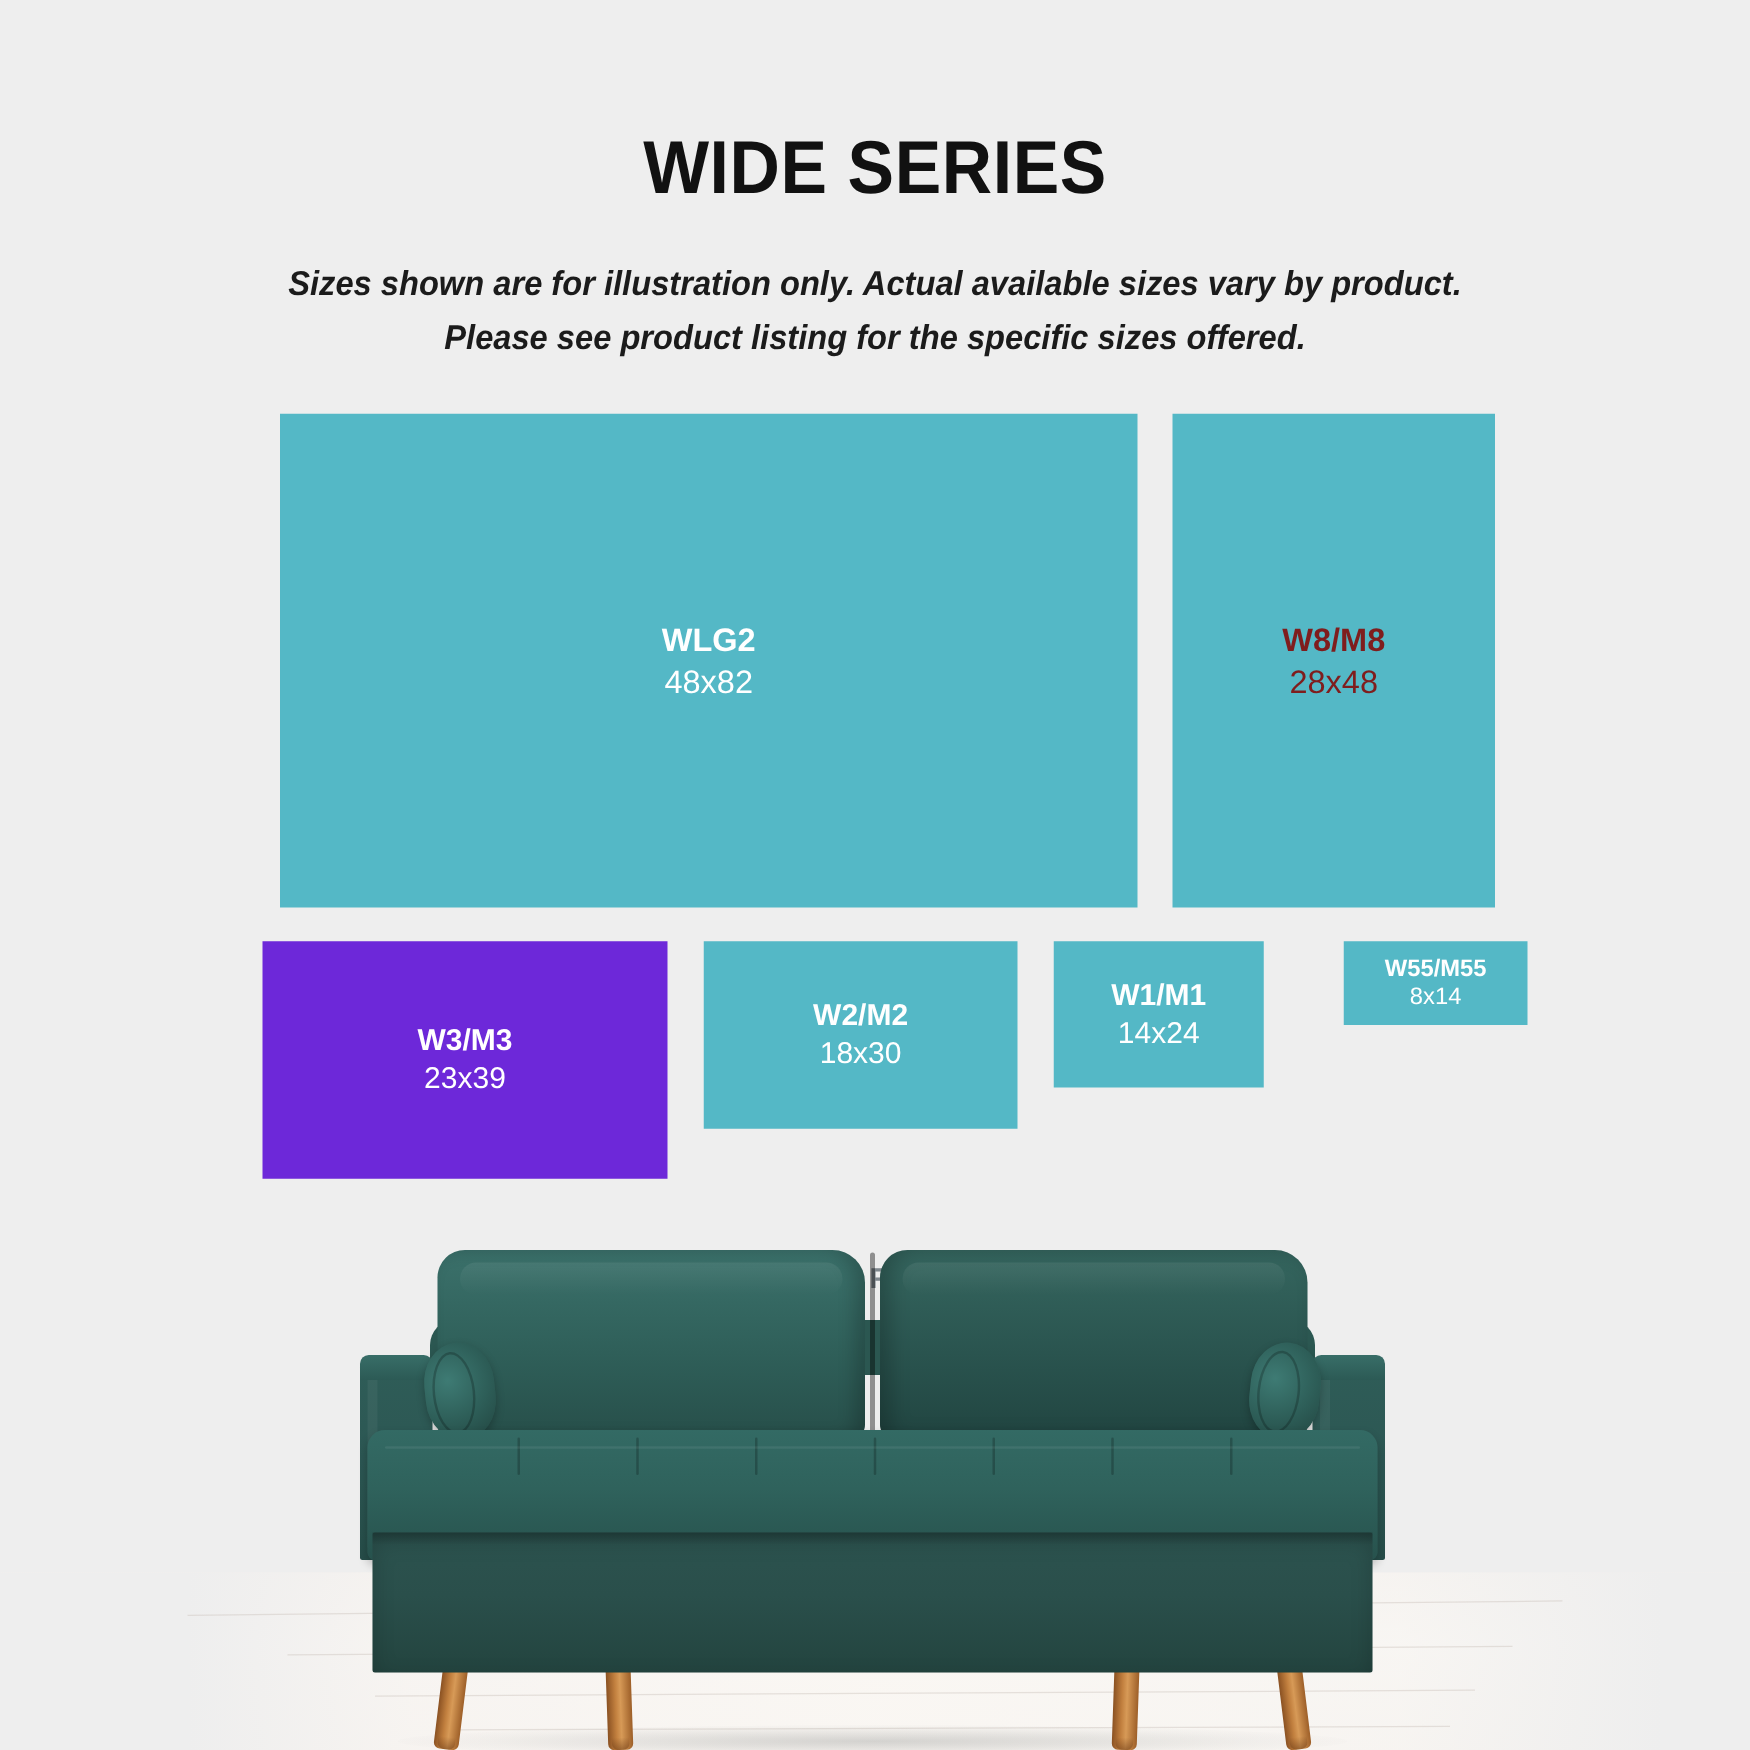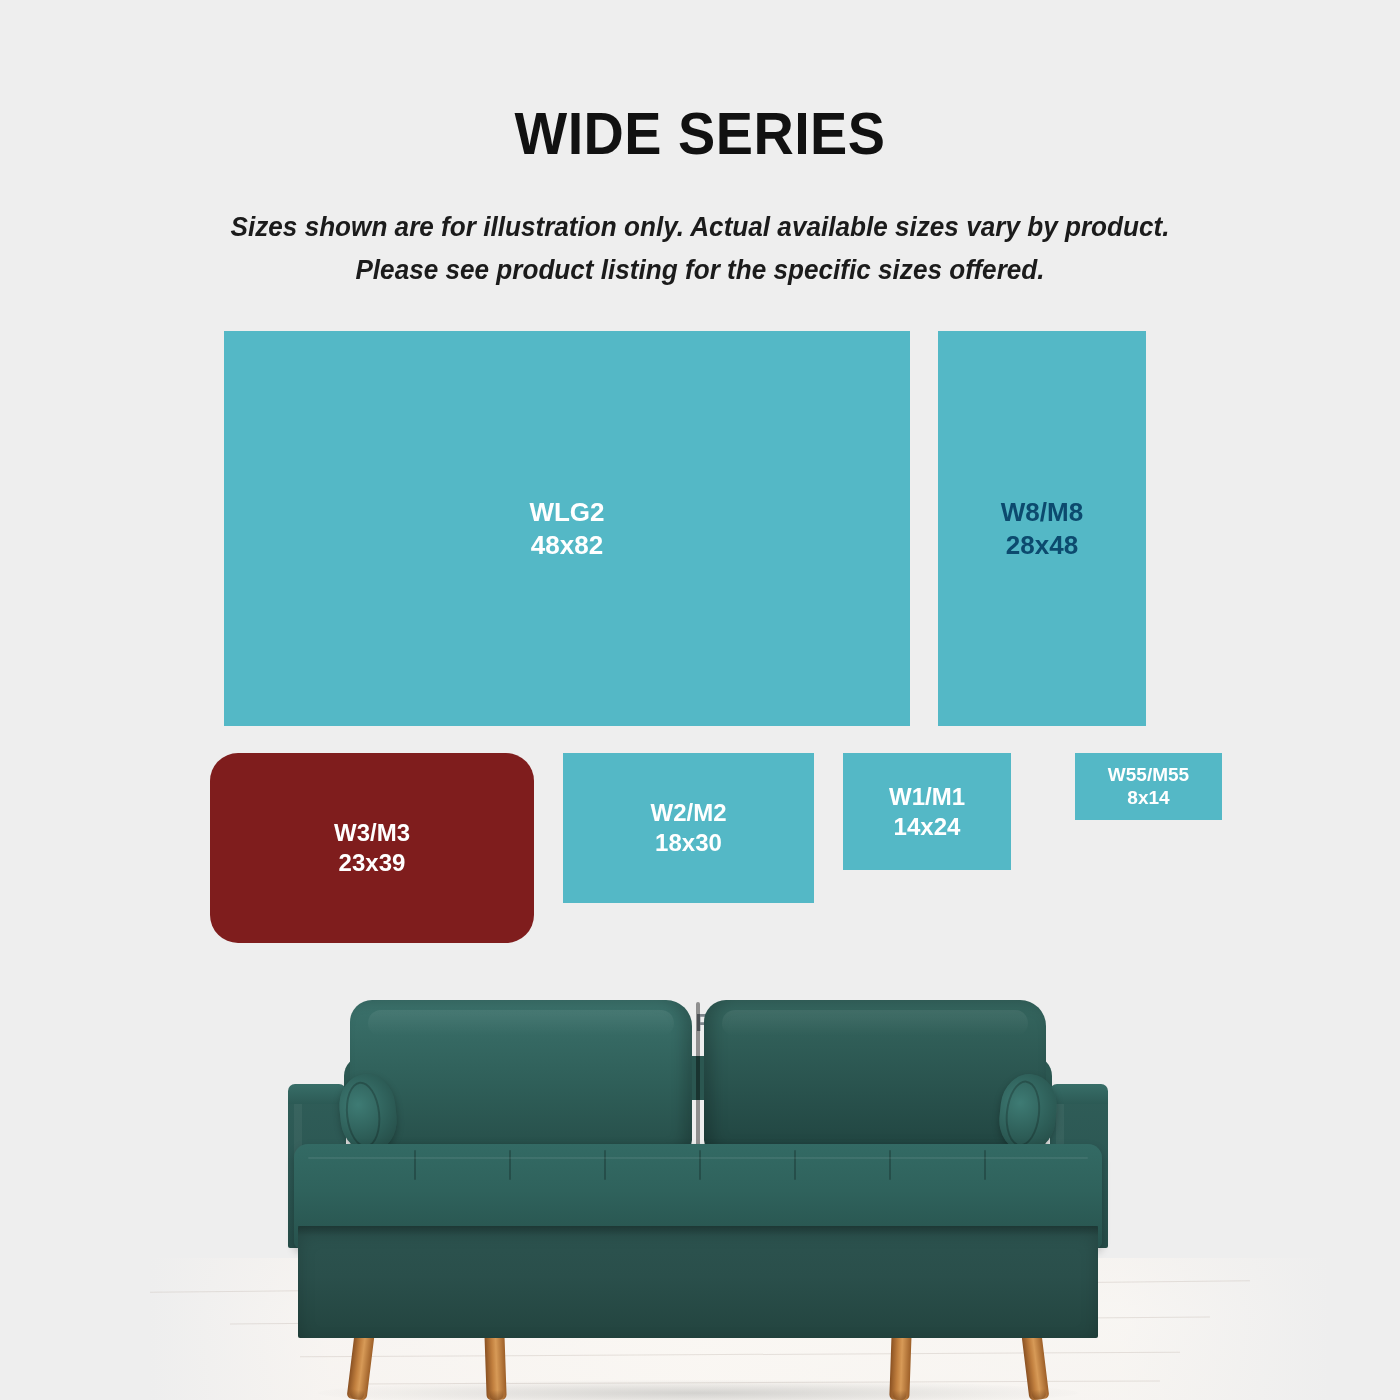--- a/index.html
+++ b/index.html
@@ -61,21 +61,21 @@
     justify-content: center;
     color: #ffffff;
     text-align: center;
     line-height: 1.24;
   }
   .swatch .code {
     font-weight: bold;
     white-space: nowrap;
   }
   .swatch .dim {
-    font-weight: bold;
+    font-weight: normal;
     white-space: nowrap;
   }
   
   .swatch.tiny {
     overflow: visible;
   }
   .swatch.tiny .label-wrap {
     position: absolute;
     left: 50%;
     top: 50%;
@@ -337,27 +337,27 @@
     <span class="ln">Please see product listing for the specific sizes offered.</span>
   </div>
 
   <div id="swatch-layer">
       <div class="swatch" style="left: 224px; top: 331px; width: 686px; height: 395px; background: rgb(84, 184, 198); color: rgb(255, 255, 255); font-size: 26px;">
         <div class="label-wrap">
           <div class="code">WLG2</div>
           <div class="dim">48x82</div>
         </div>
       </div>
-      <div class="swatch" style="left: 938px; top: 331px; width: 208px; height: 395px; background: rgb(84, 184, 198); color: #0c4a6e; font-size: 26px; align-items: center;">
+      <div class="swatch" style="left: 938px; top: 331px; width: 258px; height: 395px; background: rgb(84, 184, 198); color: #7f1d1d; font-size: 26px; align-items: center;">
         <div class="label-wrap">
           <div class="code">W8/M8</div>
           <div class="dim">28x48</div>
         </div>
       </div>
-      <div class="swatch" style="left: 210px; top: 753px; width: 324px; height: 190px; background: #7f1d1d; color: rgb(255, 255, 255); font-size: 24px; border-radius: 28px;">
+      <div class="swatch" style="left: 210px; top: 753px; width: 324px; height: 190px; background: #6d28d9; color: rgb(255, 255, 255); font-size: 24px;">
         <div class="label-wrap">
           <div class="code">W3/M3</div>
           <div class="dim">23x39</div>
         </div>
       </div>
       <div class="swatch" style="left: 563px; top: 753px; width: 251px; height: 150px; background: rgb(84, 184, 198); color: rgb(255, 255, 255); font-size: 24px;">
         <div class="label-wrap">
           <div class="code">W2/M2</div>
           <div class="dim">18x30</div>
         </div>

